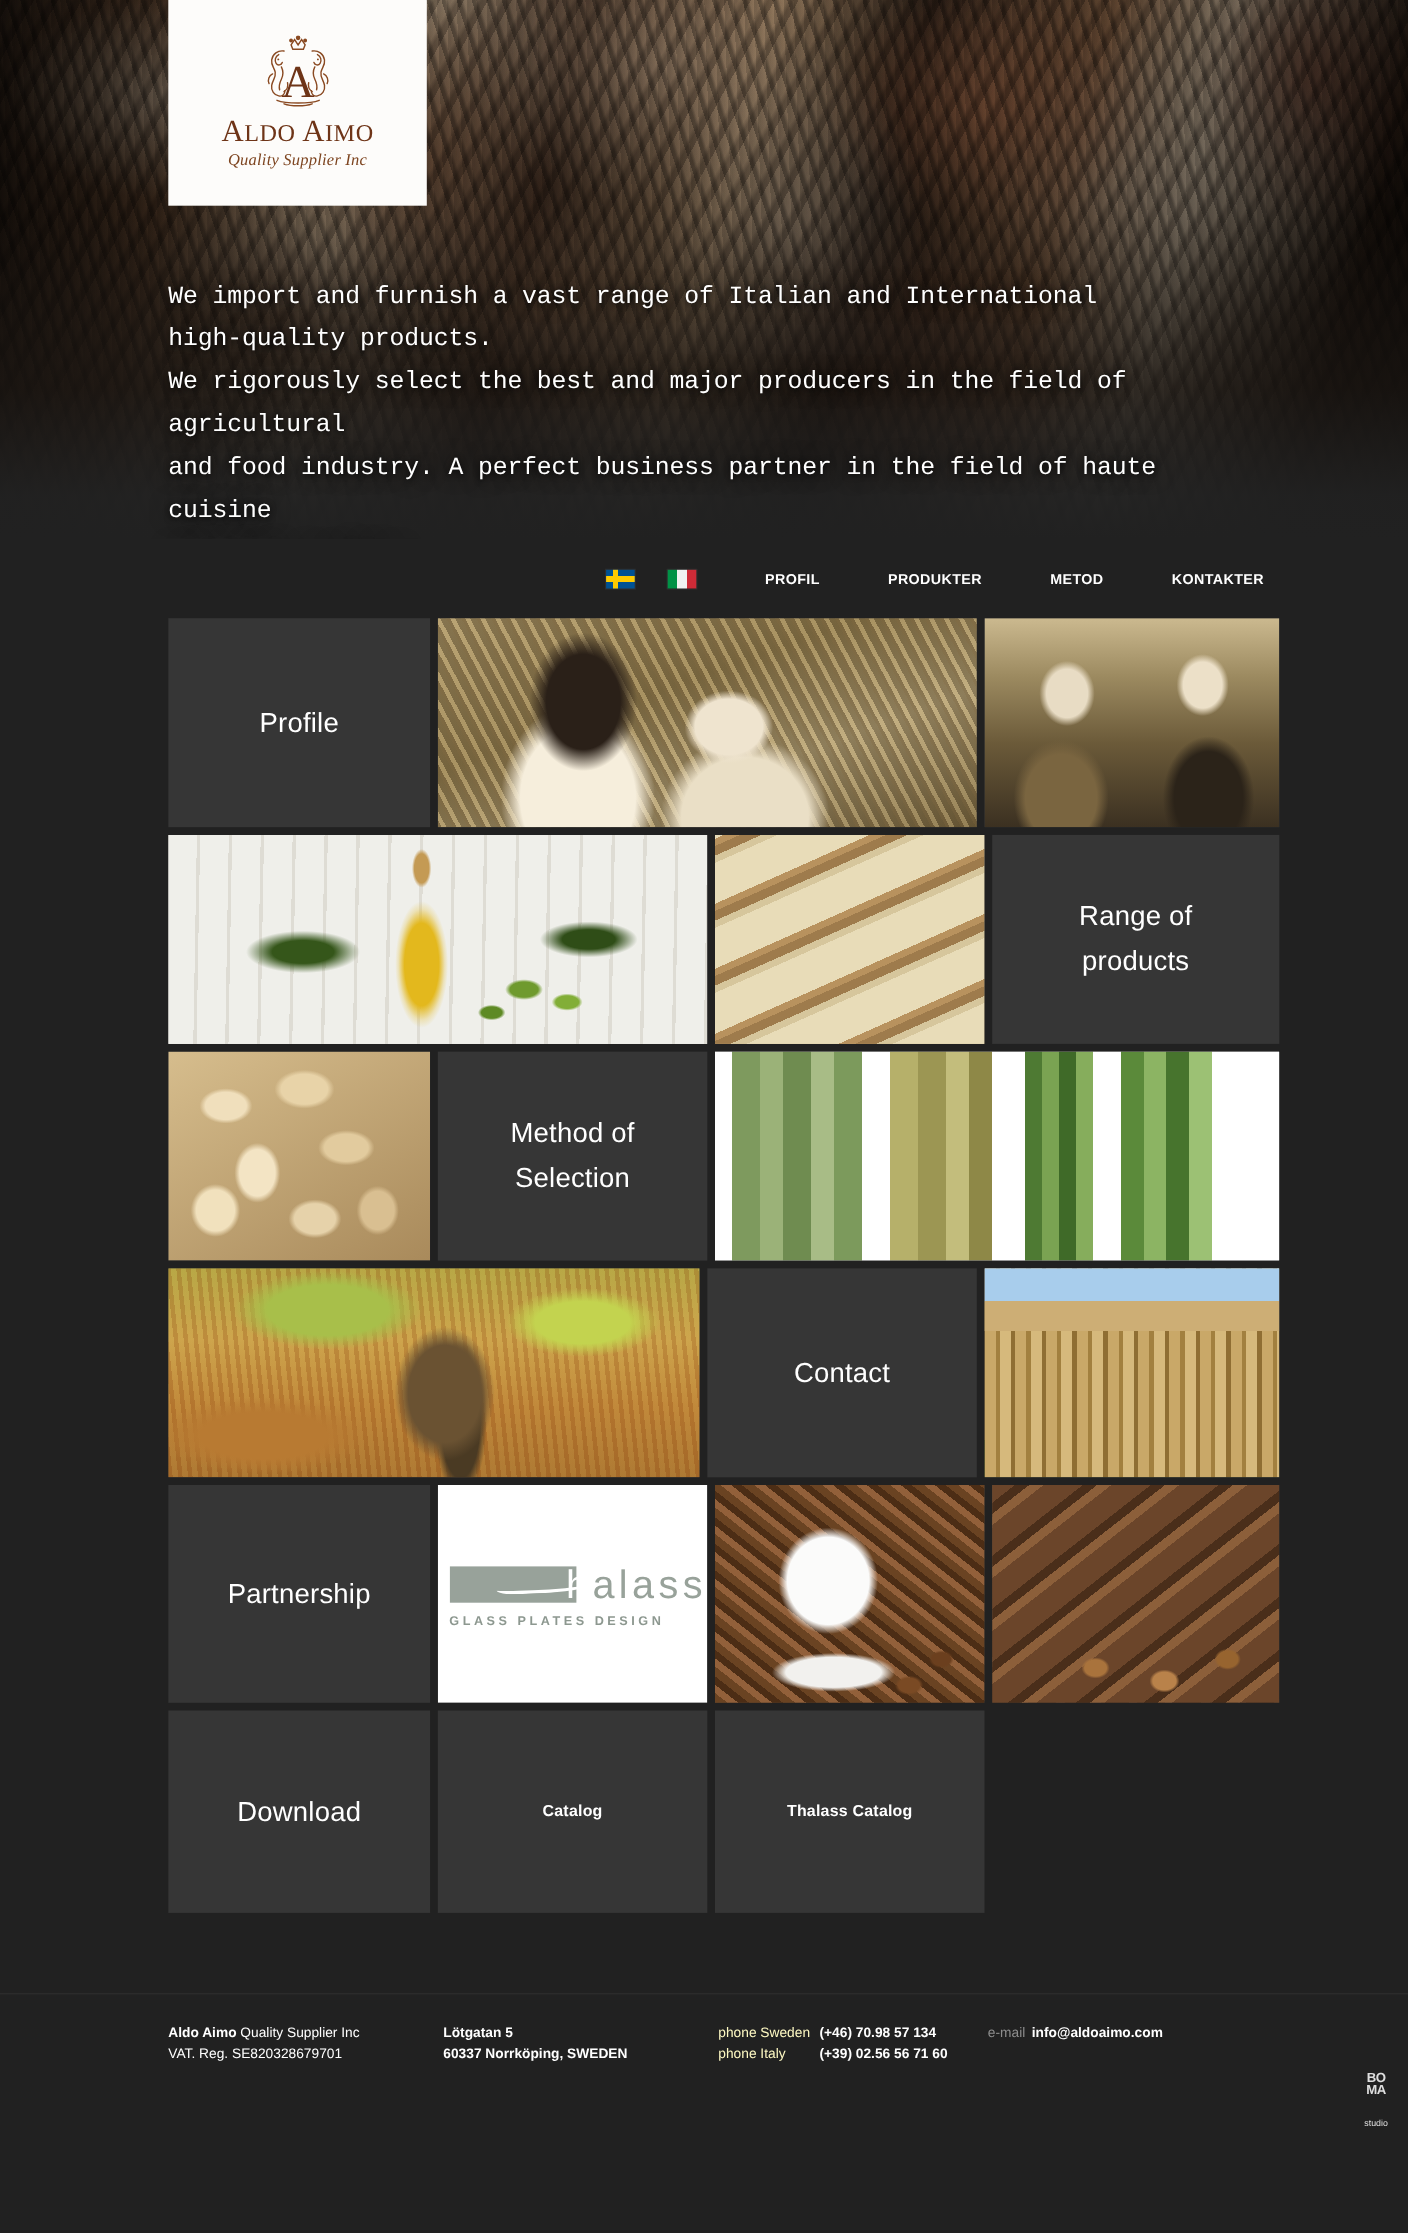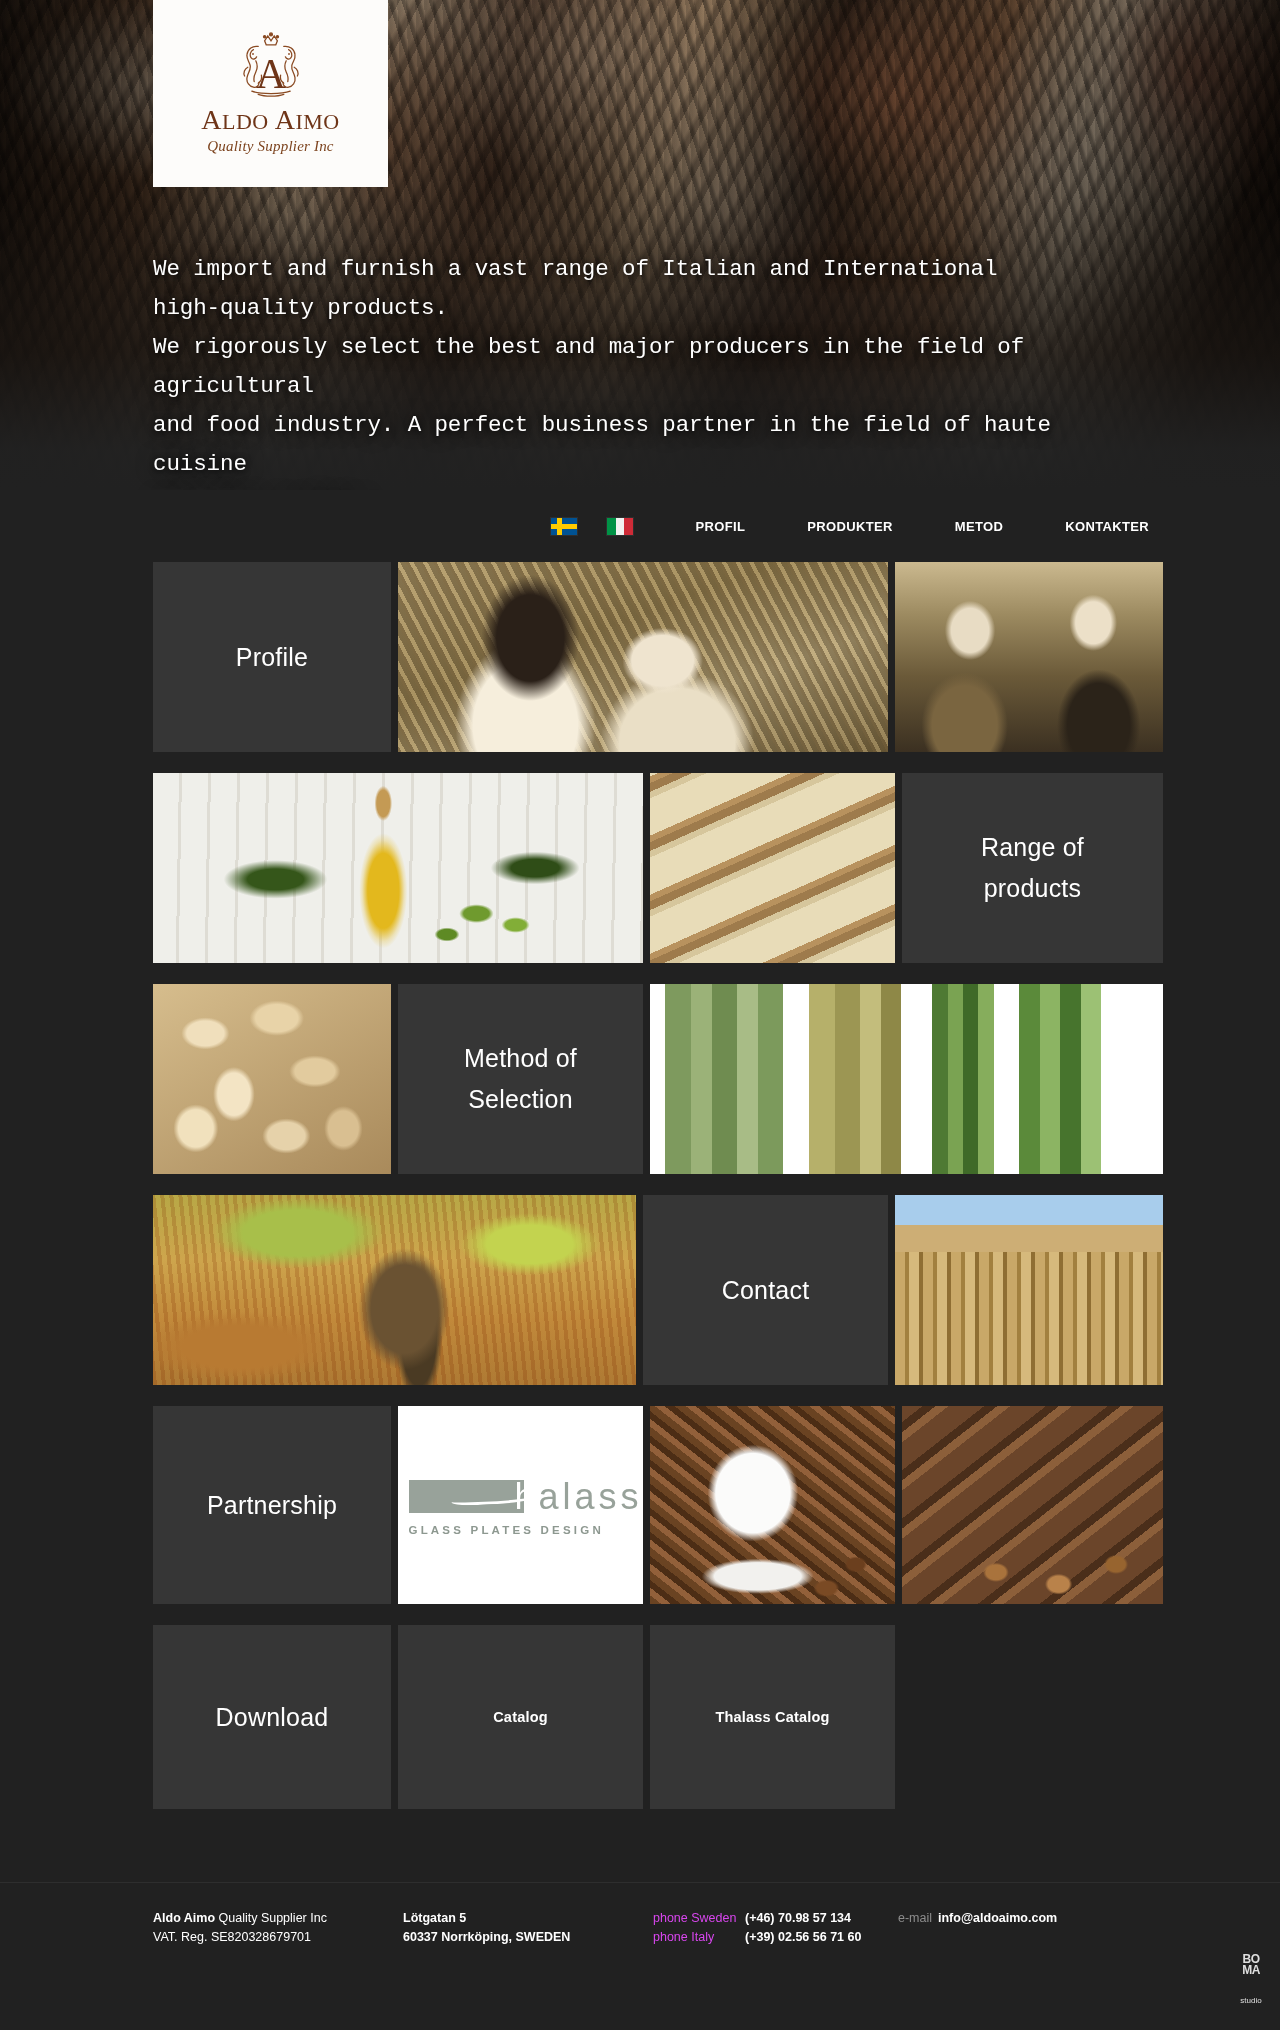--- a/index.html
+++ b/index.html
@@ -147,21 +147,21 @@
   .nav-item:last-child { margin-right: 0; }
   .nav-item.first { margin-left: 32px; }
 
   
   .grid {
     position: relative;
     width: 1010px;
     margin: 0 auto 0 153px;
     display: flex;
     flex-direction: column;
-    gap: 21px;
+    gap: 7px;
   }
   .row { display: flex; gap: 7px; }
 
   .tile {
     position: relative;
     overflow: hidden;
     background: #363636;
     flex: none;
   }
   .tile-label {
@@ -357,21 +357,21 @@
     display: flex;
     align-items: flex-start;
   }
   .f-col { line-height: 19px; white-space: nowrap; }
   .f-col.c1 { width: 250px; }
   .f-col.c2 { width: 250px; }
   .f-col.c3 { width: 245px; }
   .f-col.c4 { width: 240px; }
   .f-bold { font-weight: bold; }
   .f-row { display: flex; }
-  .f-key { width: 92px; color: #d946ef; }
+  .f-key { width: 92px; color: #fef9c3; }
   .f-key2 { width: 40px; color: #8d8d8d; }
 
   .boma {
     position: absolute;
     right: 14px;
     bottom: 8px;
     width: 30px; height: 40px;
     color: #ffffff;
     font-family: "Liberation Sans", sans-serif;
     line-height: 11px;

